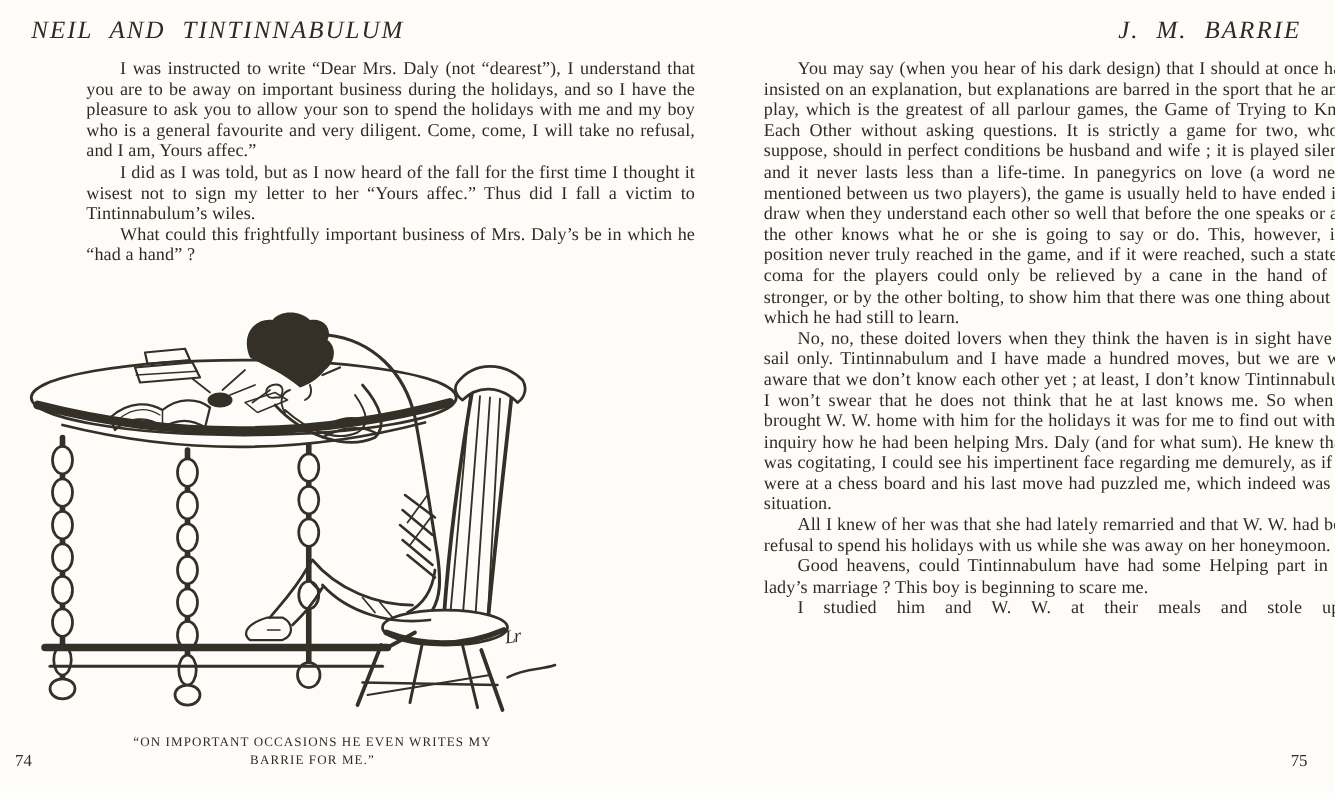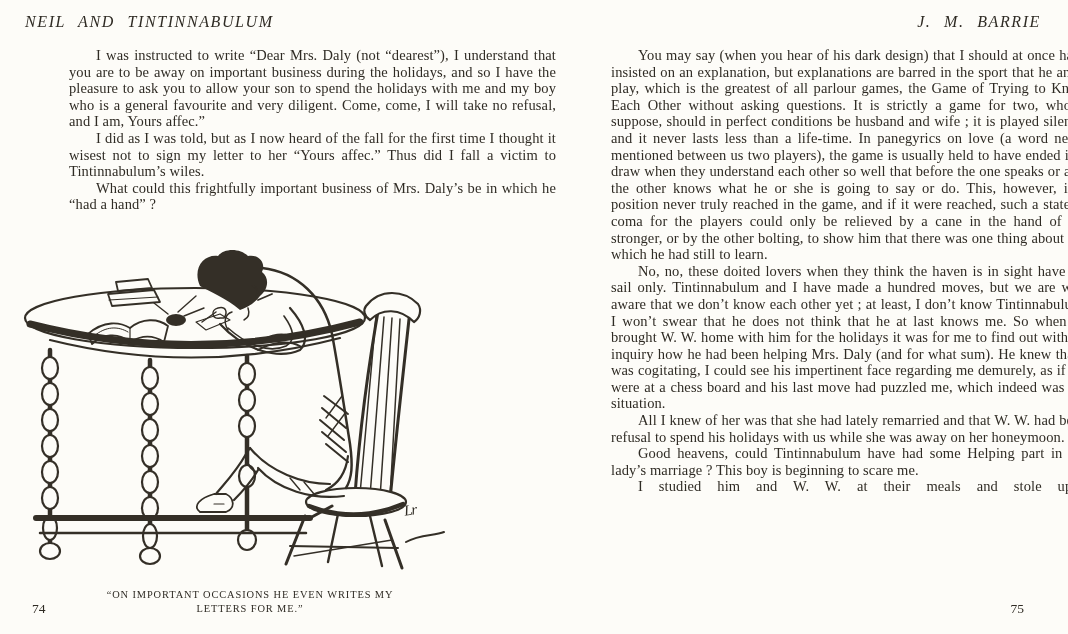--- a/index.html
+++ b/index.html
@@ -2,21 +2,21 @@
 <html><head>
 <meta charset="utf-8">
 <style>
   html,body{margin:0;padding:0;}
   body{
     width:1068px;height:634px;position:relative;overflow:hidden;
     background:#fdfcf8;color:#2f2b24;
     font-family:"Liberation Serif","DejaVu Serif",serif;
   }
   .running-head{
-    position:absolute;top:13px;font-style:italic;font-size:16px;
+    position:absolute;top:13px;font-style:italic;font-size:20px;
     letter-spacing:1.6px;word-spacing:7px;white-space:nowrap;
   }
   #head-left{left:25px;}
   #head-right{right:27px;}
   .text-col{
     position:absolute;top:47px;text-align:justify;
     font-size:14.5px;line-height:16.6px;letter-spacing:0.1px;margin-left:44px;
   }
   #col-left{left:25px;width:487px;}
   #col-right{left:567px;width:476px;}
@@ -26,22 +26,22 @@
   figure#illus svg{display:block;width:460px;height:326px;}
   #sig{
     position:absolute;left:396px;top:256px;font-style:italic;font-size:15px;
     transform:rotate(-8deg);letter-spacing:-1px;
   }
   #caption{
     position:absolute;left:30px;top:588px;width:440px;text-align:center;
     font-size:10.4px;line-height:13.5px;letter-spacing:0.9px;
   }
   .folio{position:absolute;top:601px;font-size:13.5px;}
-  #folio-left{left:32px;}
-  #folio-right{right:44px;}
+  #folio-left{left:12px;}
+  #folio-right{right:22px;}
   .ink{stroke:#342f27;fill:none;stroke-linecap:round;stroke-linejoin:round;}
   .ink-fill{fill:#342f27;stroke:none;}
   .paper-fill{fill:#fdfcf8;stroke:#342f27;}
 </style>
 </head>
 <body>
 
 <div id="head-left" class="running-head">NEIL AND TINTINNABULUM</div>
 <div id="head-right" class="running-head">J. M. BARRIE</div>
 
@@ -155,17 +155,17 @@
       <path d="M296,236 L306,248 M282,232 L292,244" stroke-width="1.4"></path>
     </g>
 
     <path class="ink" d="M398,296 C412,288 426,290 436,286" stroke-width="2"></path>
   </svg>
   <span id="sig">Lr</span>
 </figure>
 
 <div id="caption">
   <div>“ON IMPORTANT OCCASIONS HE EVEN WRITES MY</div>
-  <div>LETTERS FOR ME.”</div>
+  <div>BARRIE FOR ME.”</div>
 </div>
 
 <div id="folio-left" class="folio">74</div>
 <div id="folio-right" class="folio">75</div>
 
 </body></html>

